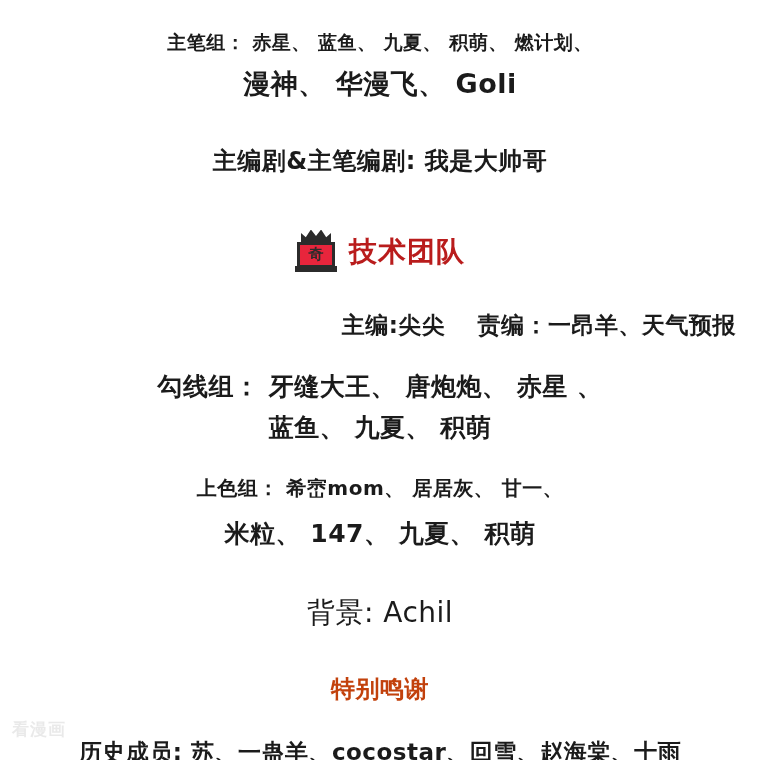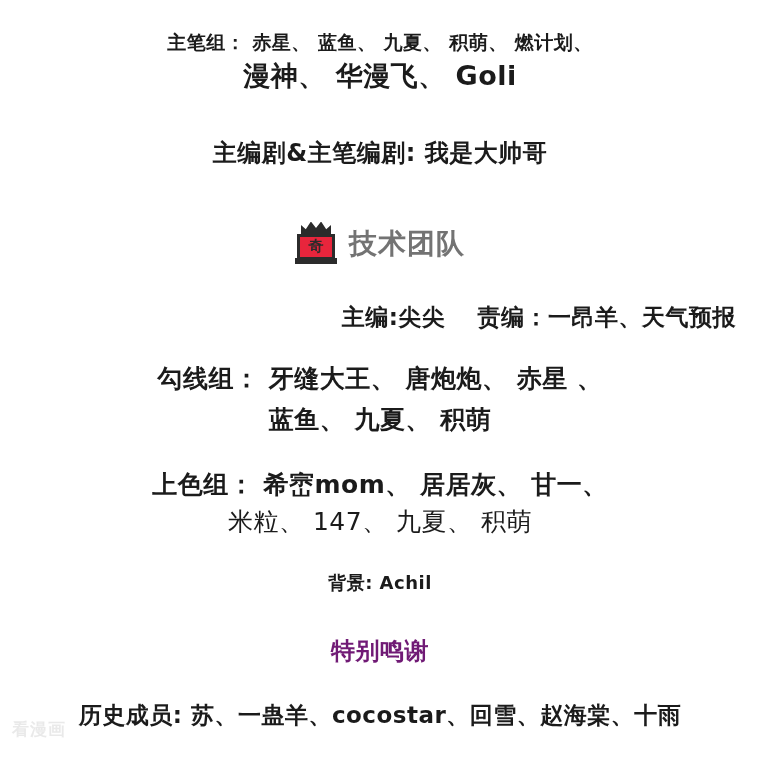--- a/index.html
+++ b/index.html
@@ -31,20 +31,21 @@
     margin-top: 6px;
   }
   .l-main-1 {
     font-size: 19px;
     font-weight: 700;
     margin-top: 10px;
   }
   .l-main-2 {
     font-size: 27px;
     font-weight: 700;
+    margin-top: 8px;
   }
   .l-writer {
     font-size: 24px;
     font-weight: 700;
     margin-top: 40px;
   }
   .section-head {
     display: flex;
     align-items: center;
     justify-content: center;
@@ -89,21 +90,21 @@
     position: absolute;
     left: 0px;
     bottom: 2px;
     width: 42px;
     height: 6px;
     background: #2b2b2b;
   }
   .section-title {
     font-size: 28px;
     font-weight: 700;
-    color: #737373;
+    color: #b91c1c;
     letter-spacing: 1px;
   }
   .l-editors {
     font-size: 23px;
     font-weight: 700;
     margin-top: 34px;
     text-align: right;
   }
   .l-editors .gap {
     display: inline-block;
@@ -113,38 +114,38 @@
     font-size: 25px;
     font-weight: 700;
     margin-top: 26px;
   }
   .l-line-2 {
     font-size: 25px;
     font-weight: 700;
     margin-top: 4px;
   }
   .l-color-1 {
-    font-size: 25px;
+    font-size: 20px;
     font-weight: 700;
     margin-top: 28px;
   }
   .l-color-2 {
     font-size: 25px;
+    font-weight: 700;
+    margin-top: 12px;
+  }
+  .l-bg {
+    font-size: 28px;
     font-weight: 400;
-    margin-top: 0;
-  }
-  .l-bg {
-    font-size: 18px;
-    font-weight: 700;
-    margin-top: 30px;
+    margin-top: 40px;
   }
   .l-thanks {
     font-size: 24px;
     font-weight: 700;
-    color: #701a75;
+    color: #c2410c;
     margin-top: 38px;
   }
   .l-history {
     font-size: 23px;
     font-weight: 700;
     margin-top: 28px;
   }
   .watermark {
     position: absolute;
     left: 6px;

